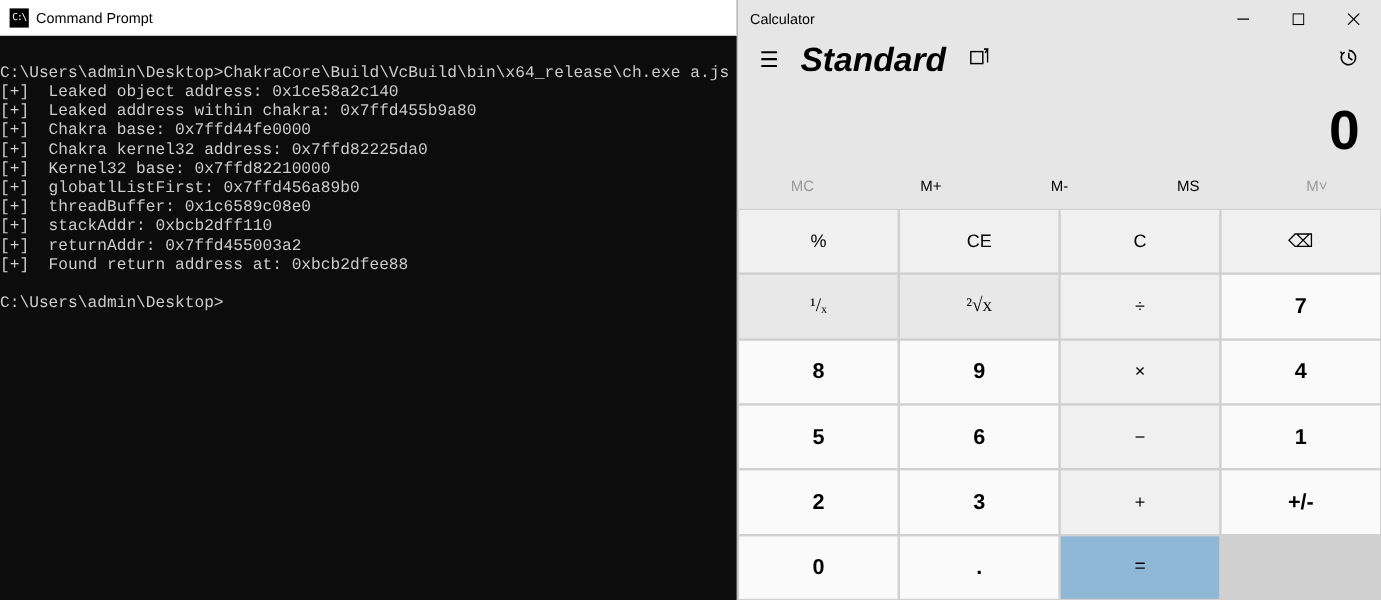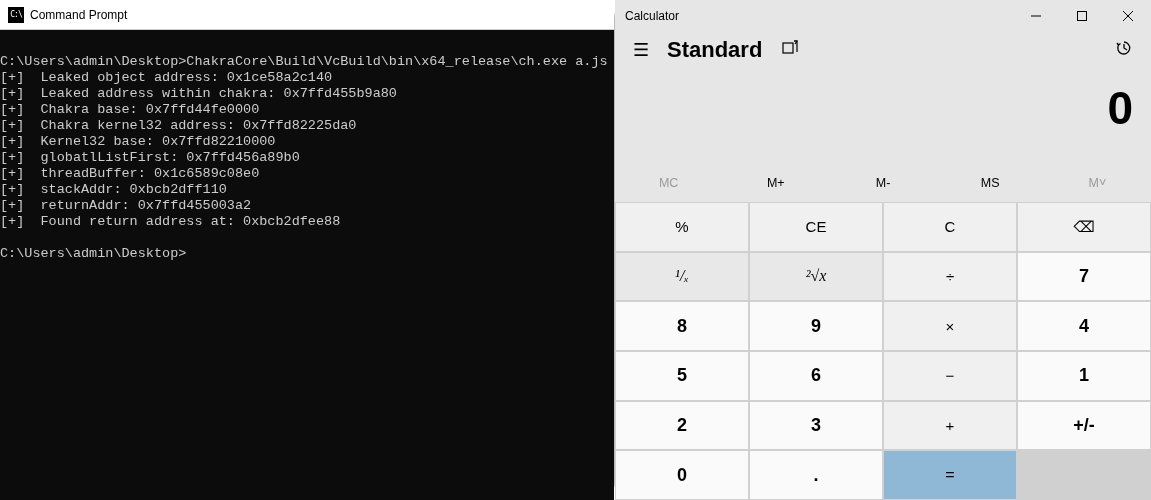--- a/index.html
+++ b/index.html
@@ -53,21 +53,20 @@
       overflow: hidden;
     }
     
     .calc-window {
       width: 537px;
       height: 500px;
       background: #e6e6e6;
       display: flex;
       flex-direction: column;
       border-left: 1px solid #bbb;
-      border-radius: 18px;
     }
     .calc-titlebar {
       height: 32px;
       display: flex;
       align-items: center;
       background: #e6e6e6;
       padding-left: 10px;
     }
     .calc-title { font-size: 12px; color: #000; flex: 1; }
     .calc-winbtn {
@@ -79,37 +78,36 @@
       font-size: 11px;
       color: #000;
     }
     .calc-header {
       height: 36px;
       display: flex;
       align-items: center;
       padding: 0 6px;
     }
     .hamburger { width: 40px; text-align: center; font-size: 18px; }
-    .calc-mode { font-size: 22px; font-weight: 600; margin-left: 6px; }
+    .calc-mode { font-size: 28px; font-weight: 600; margin-left: 6px; font-style: italic; }
     .keepon { margin-left: 20px; font-size: 16px; }
     .hist-icon { margin-left: auto; margin-right: 12px; font-size: 18px; }
     .calc-display {
       height: 80px;
       display: flex;
       align-items: center;
       justify-content: flex-end;
       padding-right: 18px;
       font-size: 46px;
       font-weight: 600;
       color: #000;
     }
     .calc-memory {
       height: 26px;
       display: flex;
-      margin-top: 28px;
     }
     .calc-memory div {
       flex: 1;
       text-align: center;
       font-size: 12.5px;
       color: #000;
     }
     .calc-memory .disabled { color: #9a9a9a; }
     .calc-grid {
       flex: 1;
@@ -124,21 +122,21 @@
       display: flex;
       align-items: center;
       justify-content: center;
       font-size: 16px;
       background: #f0f0f0;
       color: #000;
       user-select: none;
     }
     .btn.fn { background: #f0f0f0; color: #000; font-size: 15px; }
     .btn.num { background: #fafafa; font-size: 18px; font-weight: 600; }
-    .btn.soft { background: #e8e8e8; font-style: italic; font-family: Georgia, serif; }
+    .btn.soft { background: #e8e8e8; font-family: Georgia, serif; }
     .btn.eq { background: #8fb7d6; }
   </style>
 </head>
 <body>
 
 <div class="cmd-window">
   <div class="cmd-titlebar">
     <div class="cmd-icon">C:\</div>
     <span>Command Prompt</span>
   </div>

